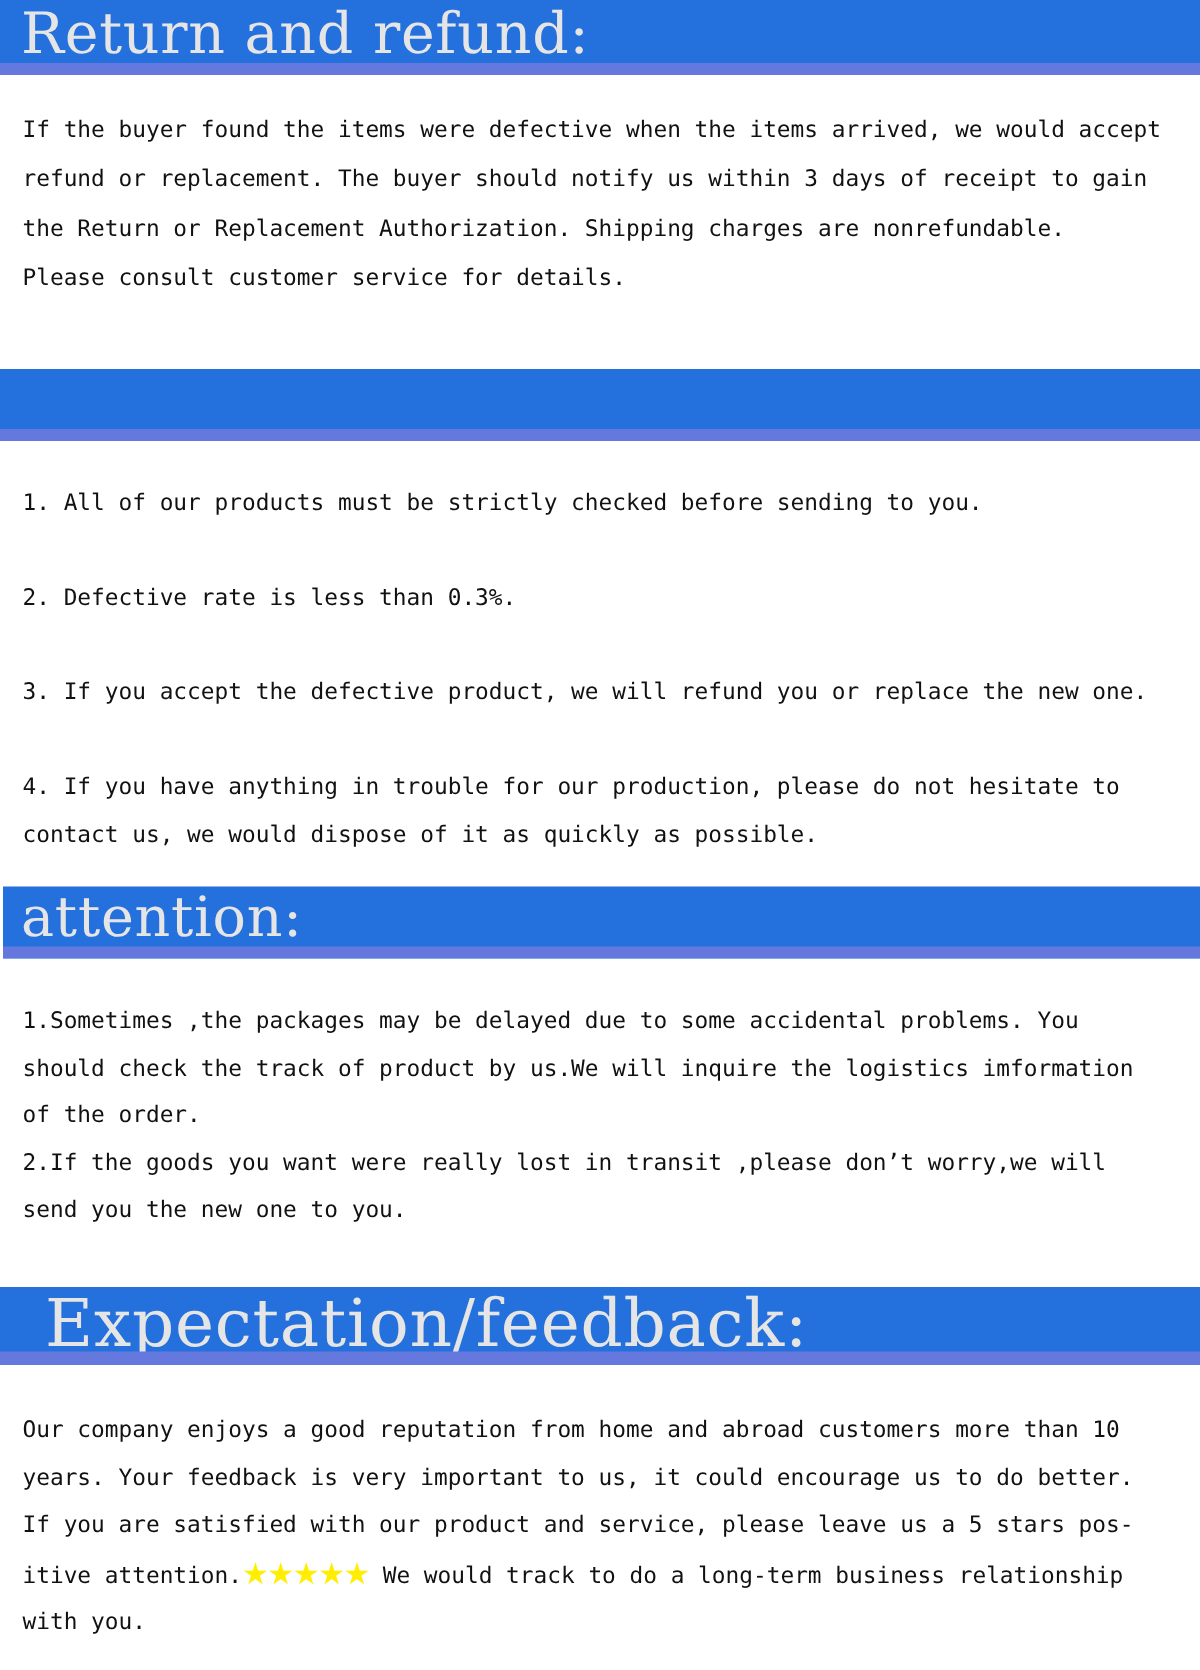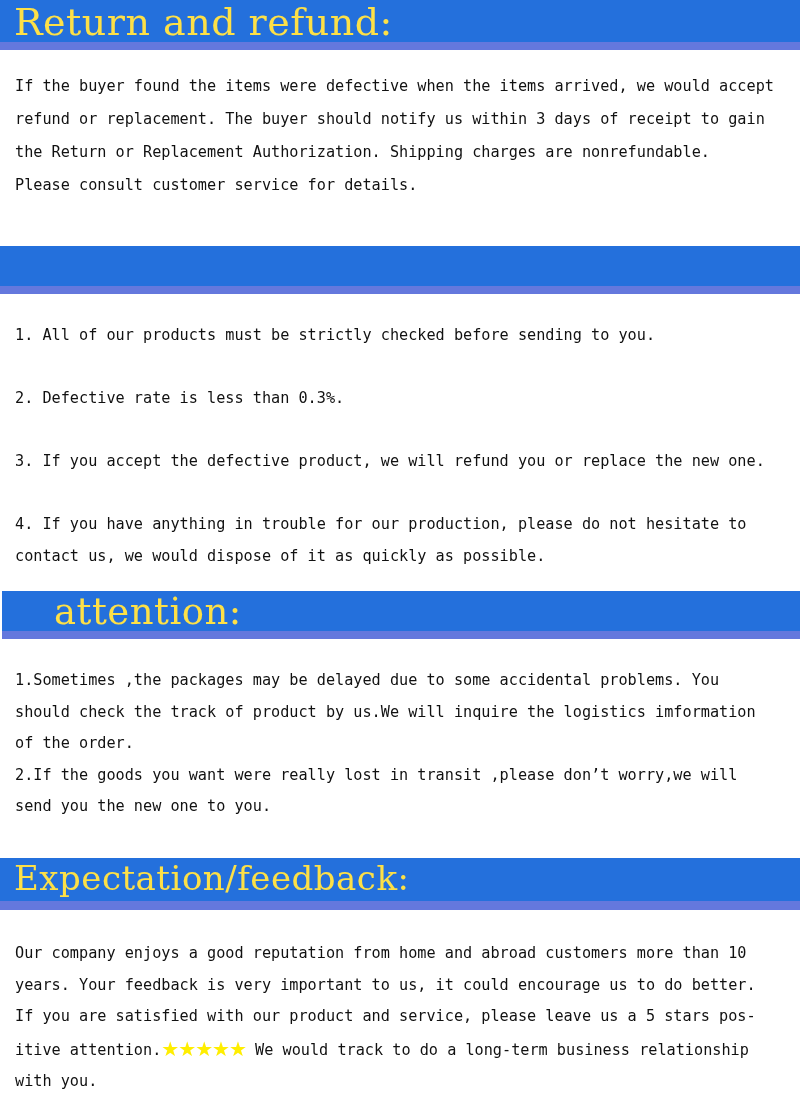--- a/index.html
+++ b/index.html
@@ -25,21 +25,21 @@
 
   
   .hdr {
     position: relative;
     background: #2470dc;
     box-sizing: border-box;
     overflow: hidden;
   }
   .hdr .hdr-text {
     display: block;
-    color: #fde047;
+    color: #e5e5e5;
     font-family: "DejaVu Serif", "Liberation Serif", serif;
     font-weight: 400;
     letter-spacing: 0.5px;
     white-space: nowrap;
     line-height: 1;
   }
   
   .hdr .hdr-strip {
     position: absolute;
     left: 0;
@@ -98,34 +98,34 @@
 
   <div class="body-block" style="top:325px;">
     <div class="body-line body-text" style="font-size:15.2px; line-height:21px; margin-bottom:42px;">1. All of our products must be strictly checked before sending to you.</div>
     <div class="body-line body-text" style="font-size:15.2px; line-height:21px; margin-bottom:42px;">2. Defective rate is less than 0.3%.</div>
     <div class="body-line body-text" style="font-size:15.2px; line-height:21px; margin-bottom:42px;">3. If you accept the defective product, we will refund you or replace the new one.</div>
     <div class="body-line body-text" style="font-size:15.2px; line-height:21px; margin-bottom:11px;">4. If you have anything in trouble for our production, please do not hesitate to</div>
     <div class="body-line body-text" style="font-size:15.2px; line-height:21px;">contact us, we would dispose of it as quickly as possible.</div>
   </div>
 
   <div class="hdr" style="position:absolute; left:2px; top:591px; width:798px; height:48px;">
-    <span class="hdr-text" style="position:absolute; left:12px; top:2px; font-size:37px;margin-left:40px;">attention:</span>
+    <span class="hdr-text" style="position:absolute; left:12px; top:2px; font-size:37px;">attention:</span>
     <div class="hdr-strip" style="height:8px;"></div>
   </div>
 
   <div class="body-block" style="top:665px;">
     <div class="body-line body-text" style="font-size:15.2px; line-height:31.5px;">1.Sometimes ,the packages may be delayed due to some accidental problems. You</div>
     <div class="body-line body-text" style="font-size:15.2px; line-height:31.5px;">should check the track of product by us.We will inquire the logistics imformation</div>
     <div class="body-line body-text" style="font-size:15.2px; line-height:31.5px;">of the order.</div>
     <div class="body-line body-text" style="font-size:15.2px; line-height:31.5px;">2.If the goods you want were really lost in transit ,please don’t worry,we will</div>
     <div class="body-line body-text" style="font-size:15.2px; line-height:31.5px;">send you the new one to you.</div>
   </div>
 
   <div class="hdr" style="position:absolute; left:0; top:858px; width:800px; height:52px;">
-    <span class="hdr-text" style="position:absolute; left:14px; top:3px; font-size:34px;">Expectation/feedback:</span>
+    <span class="hdr-text" style="position:absolute; left:30px; top:3px; font-size:44px;">Expectation/feedback:</span>
     <div class="hdr-strip" style="height:9px;"></div>
   </div>
 
   <div class="body-block" style="top:938px;">
     <div class="body-line body-text" style="font-size:15.2px; line-height:31.5px;">Our company enjoys a good reputation from home and abroad customers more than 10</div>
     <div class="body-line body-text" style="font-size:15.2px; line-height:31.5px;">years. Your feedback is very important to us, it could encourage us to do better.</div>
     <div class="body-line body-text" style="font-size:15.2px; line-height:31.5px;">If you are satisfied with our product and service, please leave us a 5 stars pos-</div>
     <div class="body-line body-text" style="font-size:15.2px; line-height:31.5px;"><span>itive attention.</span><span class="stars" style="font-size:20px;">★★★★★</span><span> We would track to do a long-term business relationship</span></div>
     <div class="body-line body-text" style="font-size:15.2px; line-height:31.5px;">with you.</div>
   </div>

